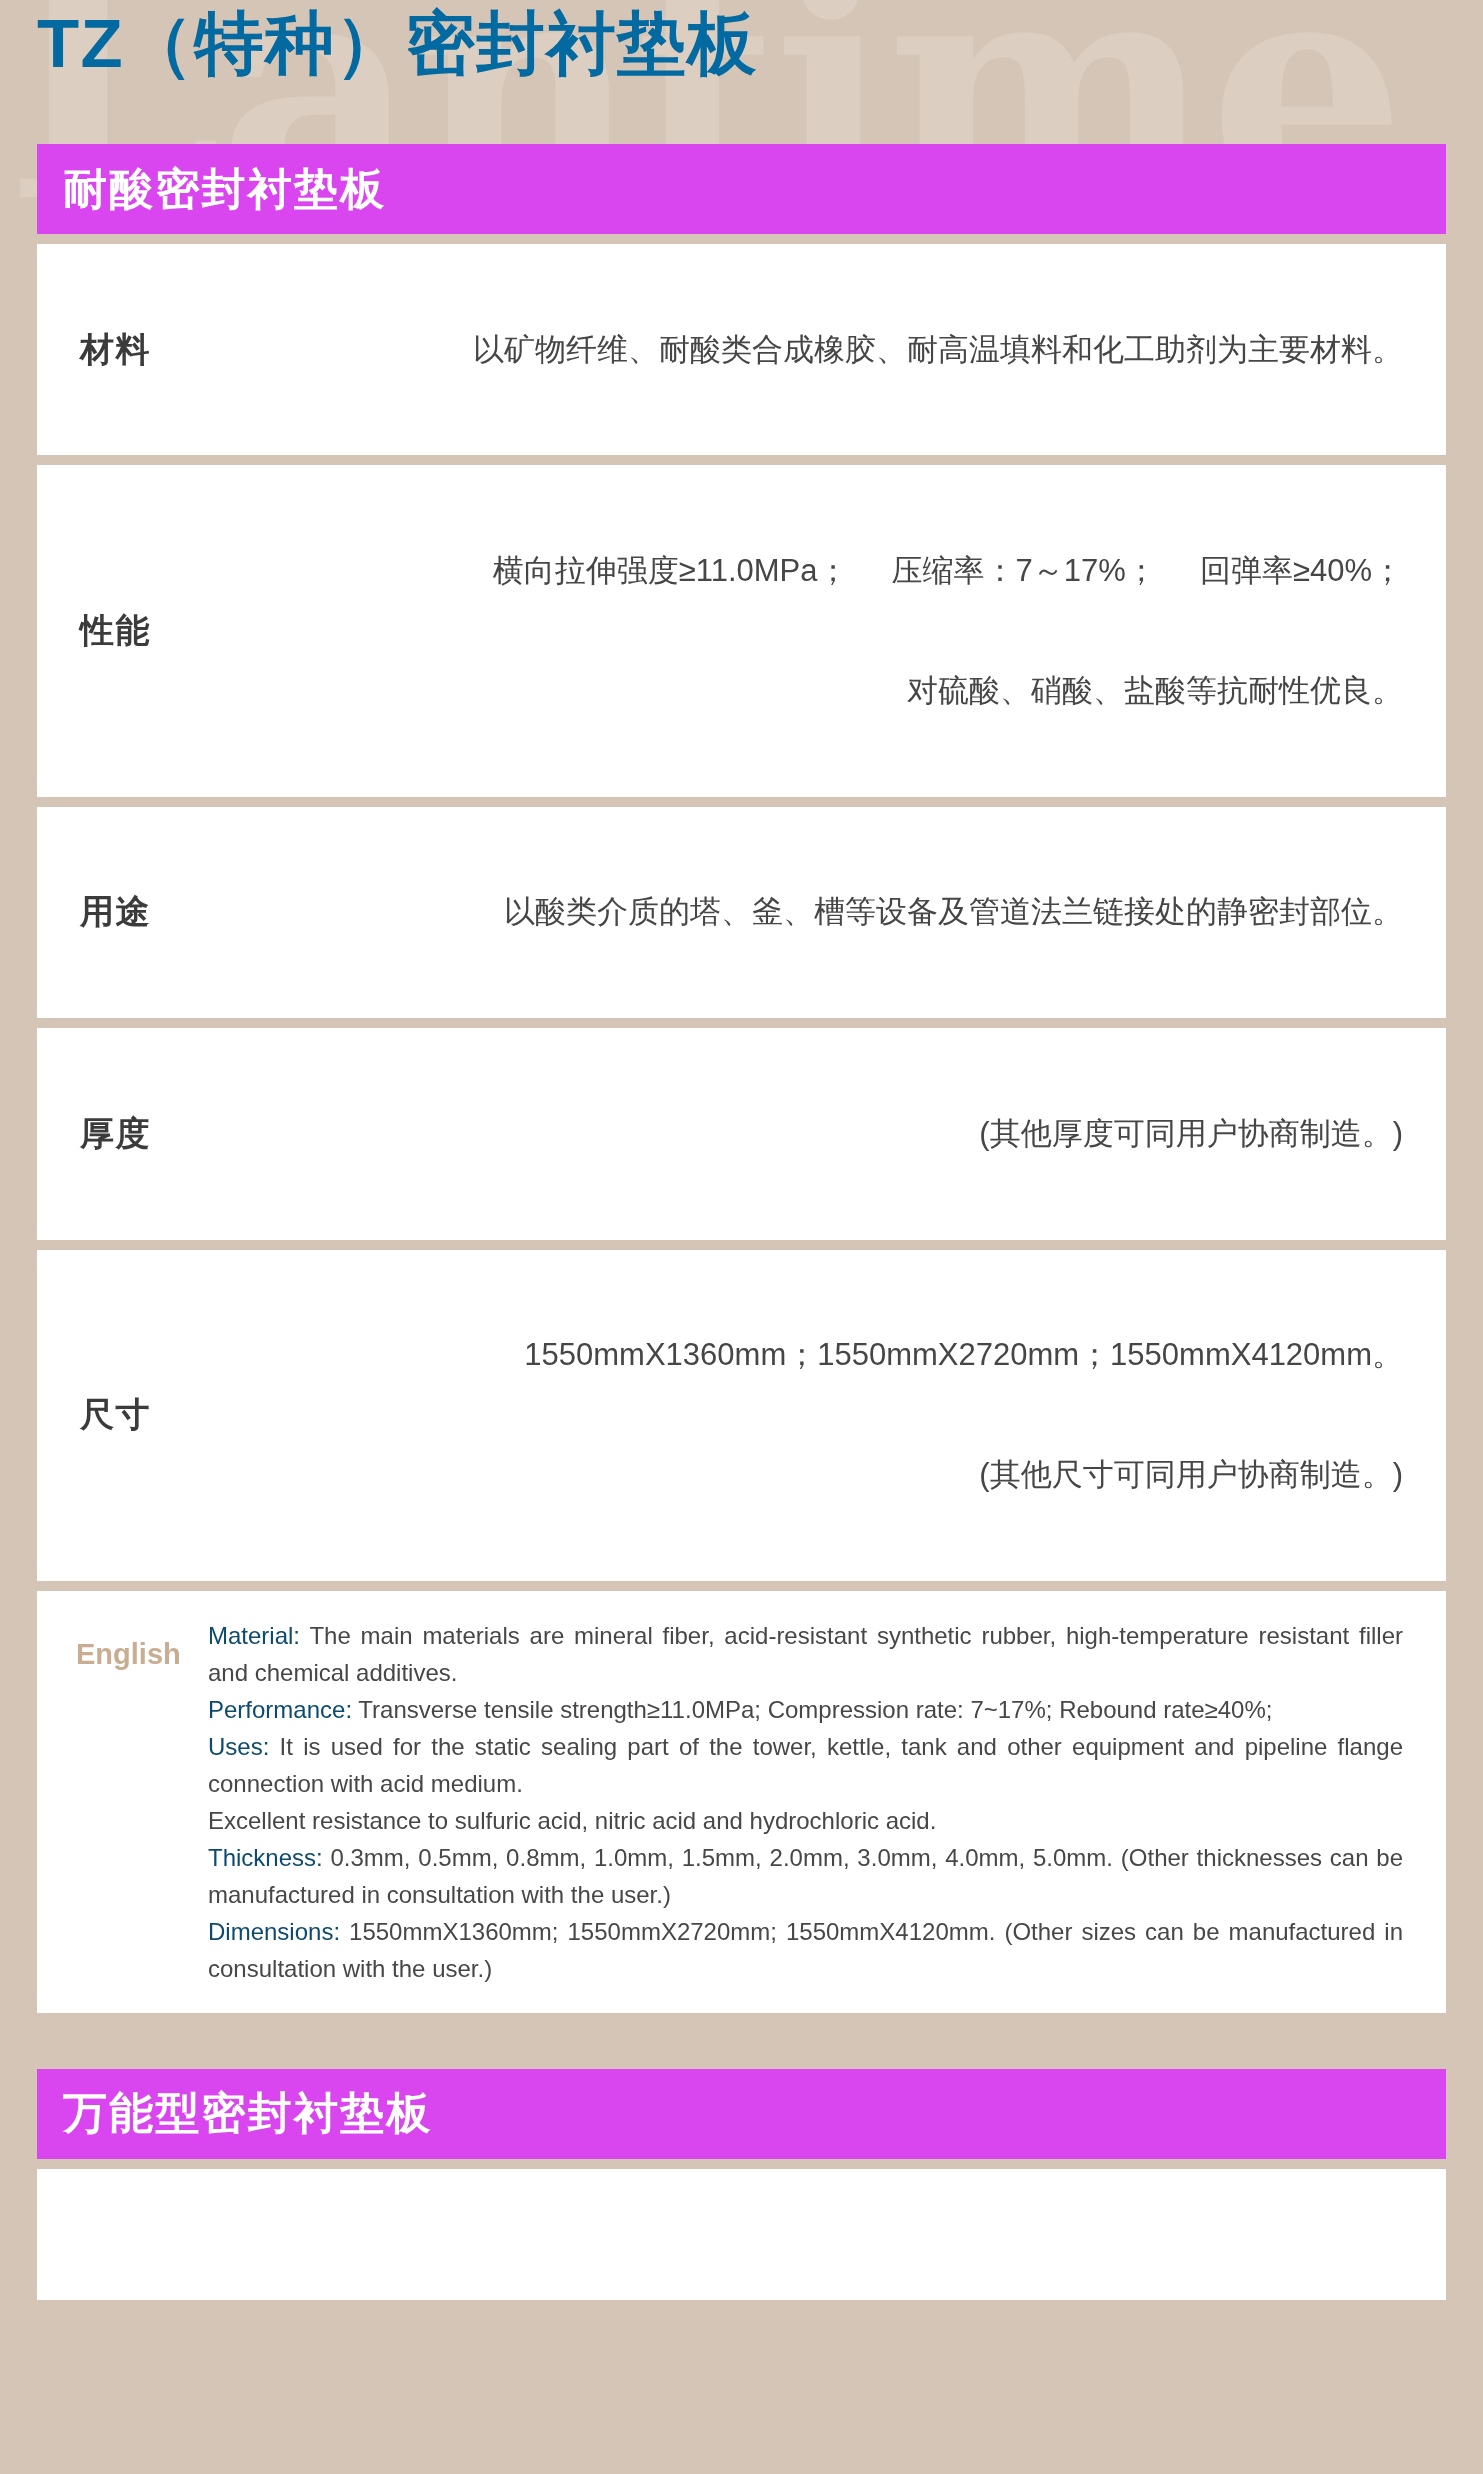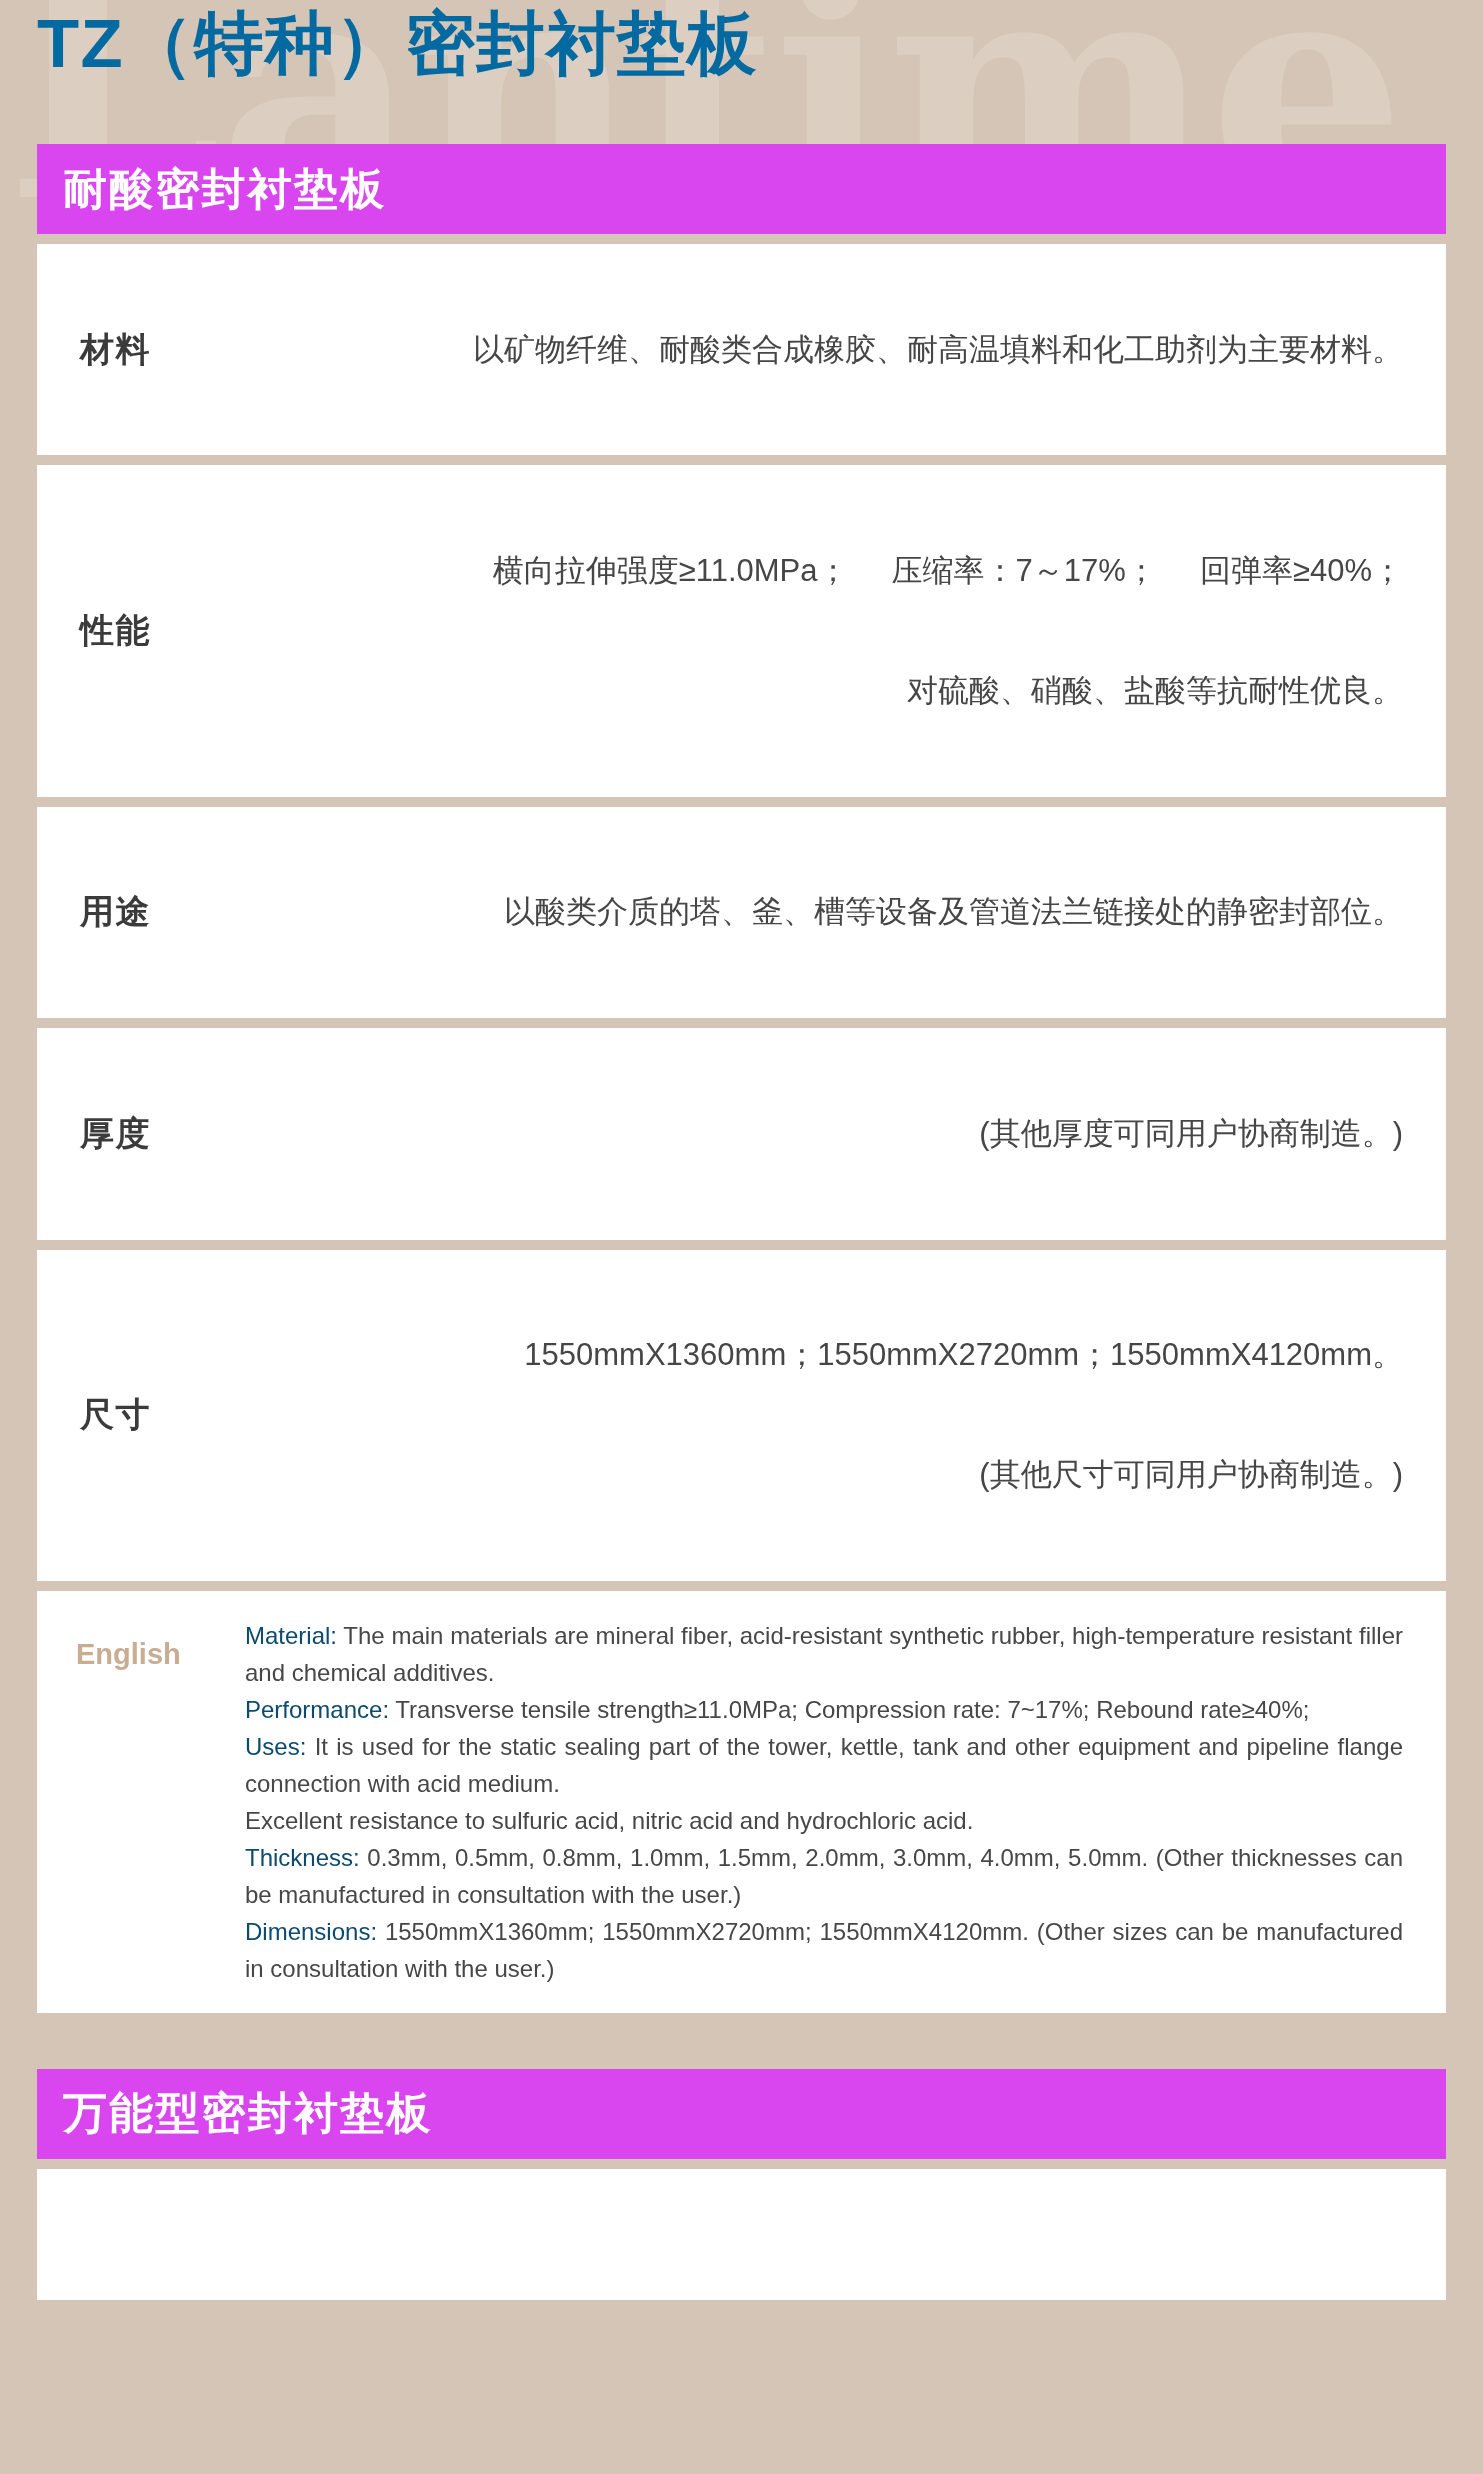--- a/index.html
+++ b/index.html
@@ -81,21 +81,20 @@
     white-space: pre-wrap;
     text-align: right;
   }
   .row-en {
     margin-top: 10px;
     background: #ffffff;
     display: flex;
     align-items: flex-start;
     padding: 26px 0;
     box-sizing: border-box;
-    gap: 37px;
   }
   .row-en .row-label-en {
     flex: 0 0 171px;
     box-sizing: border-box;
     padding-left: 39px;
     margin-top: 21.5px;
     font-size: 29px;
     font-weight: 800;
     color: #c9ad93;
   }

